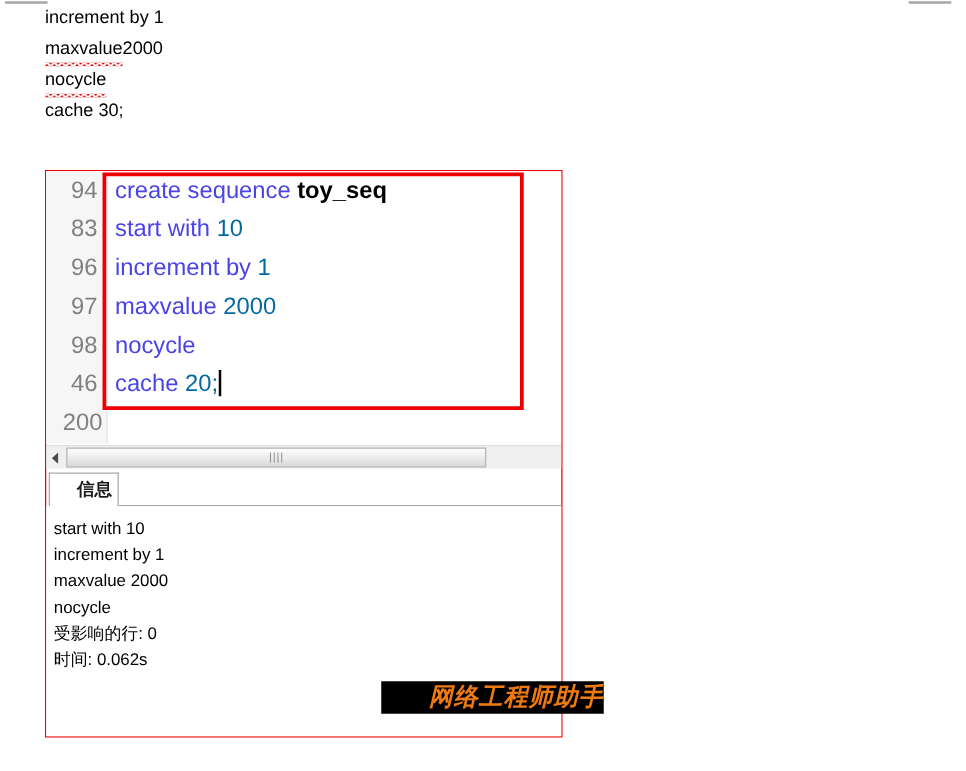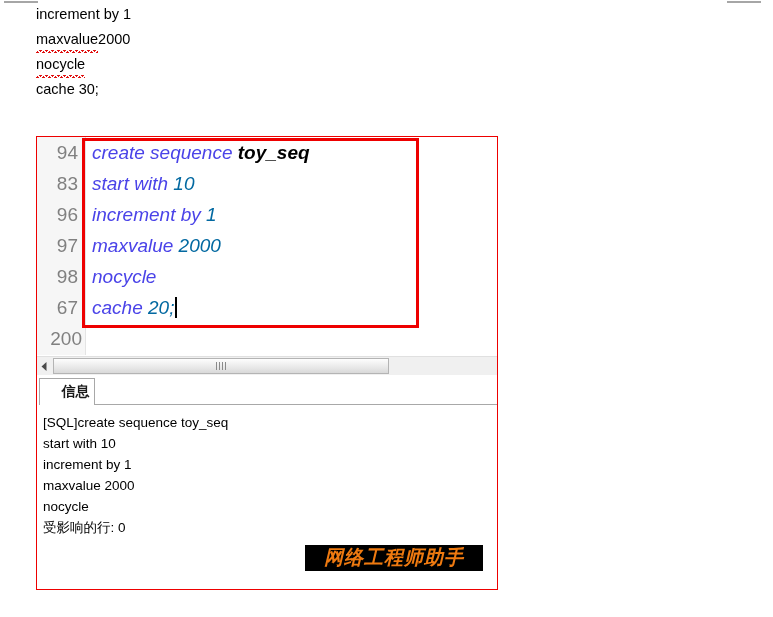--- a/index.html
+++ b/index.html
@@ -57,21 +57,21 @@
       radial-gradient(circle at 4.5px 0.4px, #e01010 1.1px, transparent 1.3px);
     background-size: 6px 3px;
     background-repeat: repeat-x;
   }
 
   
   .outer-red-box {
     position: absolute;
     left: 36px;
     top: 136px;
-    width: 462px;
+    width: 414px;
     height: 454px;
     border: 1.5px solid #ee0000;
     box-sizing: border-box;
     background: #ffffff;
   }
 
   
   .editor {
     position: absolute;
     left: 0px;
@@ -109,21 +109,20 @@
     right: 0;
     height: 100%;
   }
   .code-line {
     font-size: 19px;
     line-height: 31px;
     height: 31px;
     white-space: nowrap;
     padding-left: 6px;
     font-family: "Liberation Sans", sans-serif;
-    font-style: italic;
   }
   .kw  { color: #4a43e8; }
   .num { color: #0369a1; }
   .id  { color: #000000; font-weight: bold; }
   .caret {
     display: inline-block;
     width: 1.5px;
     height: 21px;
     background: #000000;
     vertical-align: -4px;
@@ -243,21 +242,21 @@
   
   .watermark {
     position: absolute;
     left: 305px;
     top: 545px;
     width: 178px;
     height: 26px;
     background: #000000;
     display: flex;
     align-items: center;
-    justify-content: center;
+    justify-content: flex-end;
     overflow: hidden;
   }
   .watermark-text {
     font-family: "DejaVu Serif", serif;
     font-size: 19px;
     font-weight: bold;
     color: #ef7a10;
     letter-spacing: 1px;
     font-style: italic;
     transform: scaleY(1.05);
@@ -279,21 +278,21 @@
 
 <div class="outer-red-box">
 
   <div class="editor">
     <div class="gutter" id="gutter">
         <div class="gutter-num">94</div>
         <div class="gutter-num">83</div>
         <div class="gutter-num">96</div>
         <div class="gutter-num">97</div>
         <div class="gutter-num">98</div>
-        <div class="gutter-num">67</div>
+        <div class="gutter-num">46</div>
         <div class="gutter-num wide">200</div>
       </div>
     <div class="code-area" id="code-area">
         <div class="code-line"><span class="kw">create sequence </span><span class="id">toy_seq</span></div>
         <div class="code-line"><span class="kw">start with </span><span class="num">10</span></div>
         <div class="code-line"><span class="kw">increment by </span><span class="num">1</span></div>
         <div class="code-line"><span class="kw">maxvalue </span><span class="num">2000</span></div>
         <div class="code-line"><span class="kw">nocycle</span></div>
         <div class="code-line"><span class="kw">cache </span><span class="num">20</span><span class="num">;</span><span class="caret"></span></div>
       </div>
@@ -310,25 +309,25 @@
       <div class="thumb-grip"></div>
     </div>
   </div>
 
   <div class="tabstrip">
     <div class="tab-active">信息</div>
     <div class="tab-rest-line"></div>
   </div>
 
   <div class="output-panel" id="output-panel">
-      <div class="out-line">[SQL]create sequence toy_seq</div>
       <div class="out-line">start with 10</div>
       <div class="out-line">increment by 1</div>
       <div class="out-line">maxvalue 2000</div>
       <div class="out-line">nocycle</div>
       <div class="out-line">受影响的行: 0</div>
+      <div class="out-line">时间: 0.062s</div>
     </div>
 
 </div>
 
 <div class="watermark">
   <span class="watermark-text">网络工程师助手</span>
 </div>
 
 </body></html>

